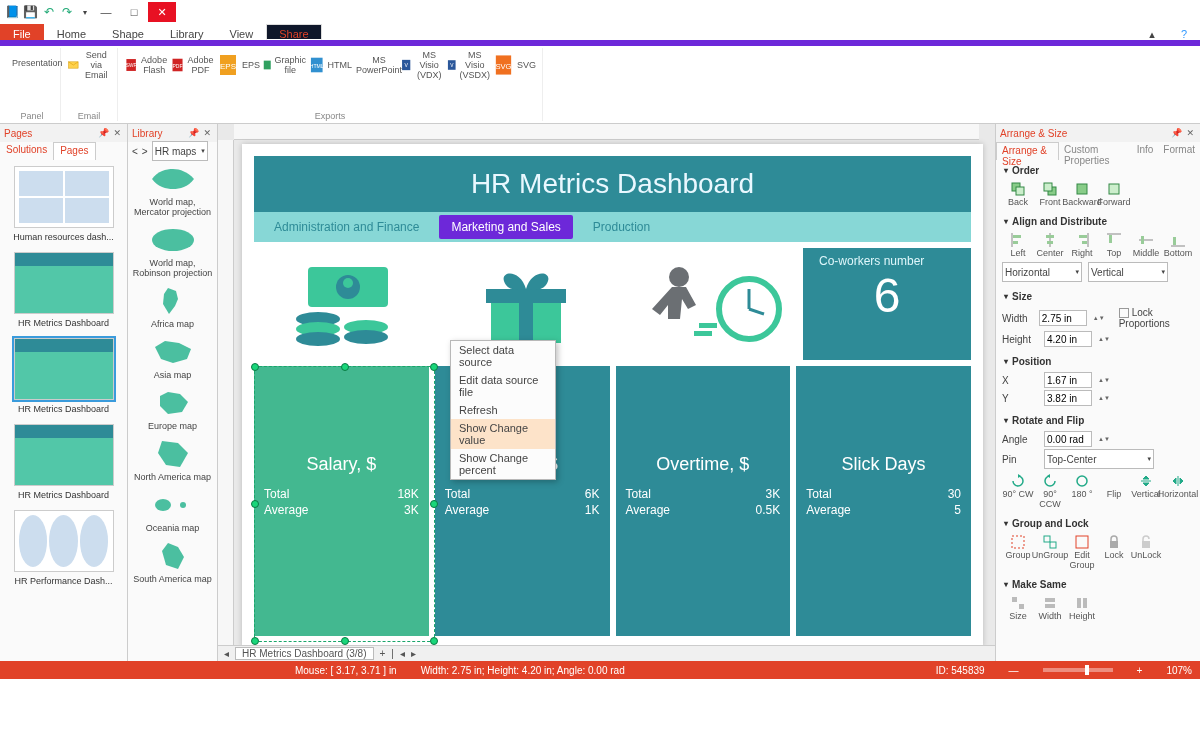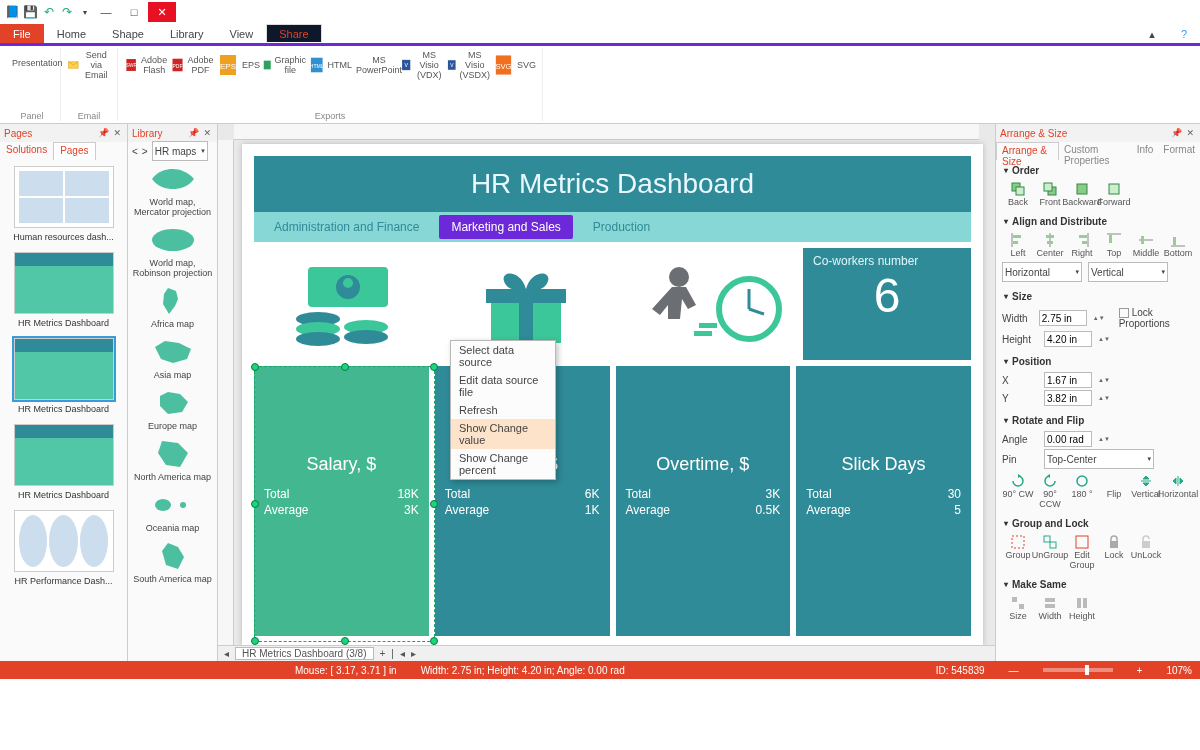--- a/index.html
+++ b/index.html
@@ -4,21 +4,21 @@
 <style>
 *{box-sizing:border-box;margin:0;padding:0;font-family:"Segoe UI",Tahoma,sans-serif}
 body{background:#fff;font-size:11px;color:#444;width:1200px;height:750px;overflow:hidden;position:relative}
 .titlebar{background:#fff;height:24px;display:flex;align-items:center;padding:0 6px}
 .qat{display:flex;gap:4px;align-items:center}
 .qat-ico{width:14px;height:14px;display:inline-flex;align-items:center;justify-content:center;font-size:12px}
 .title-center{flex:1;text-align:center;color:#666;font-size:11px}
 .winctl{display:flex}
 .winbtn{width:28px;height:20px;display:flex;align-items:center;justify-content:center;font-size:11px}
 .winbtn.close{background:#e81123;color:#fff}
-.menubar{height:22px;background:#fff;display:flex;border-bottom:3px solid #6d28d9}
+.menubar{height:22px;background:#fff;display:flex;border-bottom:6px solid #6d28d9}
 .menutab{padding:3px 12px;font-size:11px;color:#444;border:1px solid transparent}
 .menutab.file{background:#e14228;color:#fff}
 .menutab.active{color:#e14228;border:1px solid #ddd;border-bottom:1px solid #fff;background:#0f172a}
 .ribbon{height:78px;background:#fff;border-bottom:1px solid #ccc;display:flex;padding:2px 4px}
 .rgroup{border-right:1px solid #eee;padding:0 6px;display:flex;flex-direction:column;align-items:center}
 .rbtns{display:flex;gap:2px}
 .rbtn{display:flex;flex-direction:row;align-items:center;width:44px;font-size:9px;color:#555;text-align:center;gap:2px;padding-top:2px}
 .rbtn svg,.rico{width:26px;height:26px}
 .rgroup-label{font-size:9px;color:#888;margin-top:auto}
 .main{display:flex;height:537px}
@@ -45,21 +45,21 @@
 .rulerH{position:absolute;top:0;left:16px;right:16px;height:16px;background:#f7f7f7;border-bottom:1px solid #ccc}
 .rulerV{position:absolute;top:16px;left:0;width:16px;bottom:0;background:#f7f7f7;border-right:1px solid #ccc}
 .canvas{position:absolute;top:20px;left:24px;right:12px;bottom:14px;background:#fff;box-shadow:0 0 6px rgba(0,0,0,.2);padding:12px;overflow:hidden}
 .dash{background:#fff}
 .dash-title{background:#2e8b97;color:#e9f8ff;font-size:28px;text-align:center;padding:12px;font-weight:300}
 .dash-tabs{background:#87d7d6;height:30px;display:flex;align-items:center;padding:0 8px;gap:8px;font-size:12px;color:#2e8b97}
 .dash-tab{padding:5px 12px;border-radius:2px}
 .dash-tab.active{background:#6d28d9;color:#fff}
 .dash-row1{display:flex;height:112px;margin-top:6px;gap:6px}
 .img-cell{flex:1;display:flex;align-items:center;justify-content:center}
-.co-card{width:168px;background:#2e8b97;color:#dff7fb;padding:6px 10px;font-size:12px}
+.co-card{width:168px;background:#2e8b97;color:#dff7fb;padding:6px 16px;font-size:12px}
 .co-card .num{font-size:48px;text-align:center;font-weight:300;color:#fff}
 .dash-row2{display:flex;gap:6px;margin-top:6px}
 .metric{flex:1;color:#fff;padding:8px 10px;height:270px;position:relative}
 .metric.green{background:#43b890}
 .metric.teal{background:#2e8b97}
 .metric h3{text-align:center;font-size:18px;font-weight:400;margin:80px 0 12px}
 .mrow{display:flex;justify-content:space-between;font-size:12px;margin:2px 0}
 .sel-outline{position:absolute;border:1px dashed #19a66a;pointer-events:none}
 .sel-handle{position:absolute;width:8px;height:8px;background:#19d67a;border:1px solid #0a7a44;border-radius:50%}
 .ctx{position:absolute;background:#fcfcfc;border:1px solid #b8b8b8;box-shadow:2px 2px 6px rgba(0,0,0,.25);font-size:11px;width:106px}

